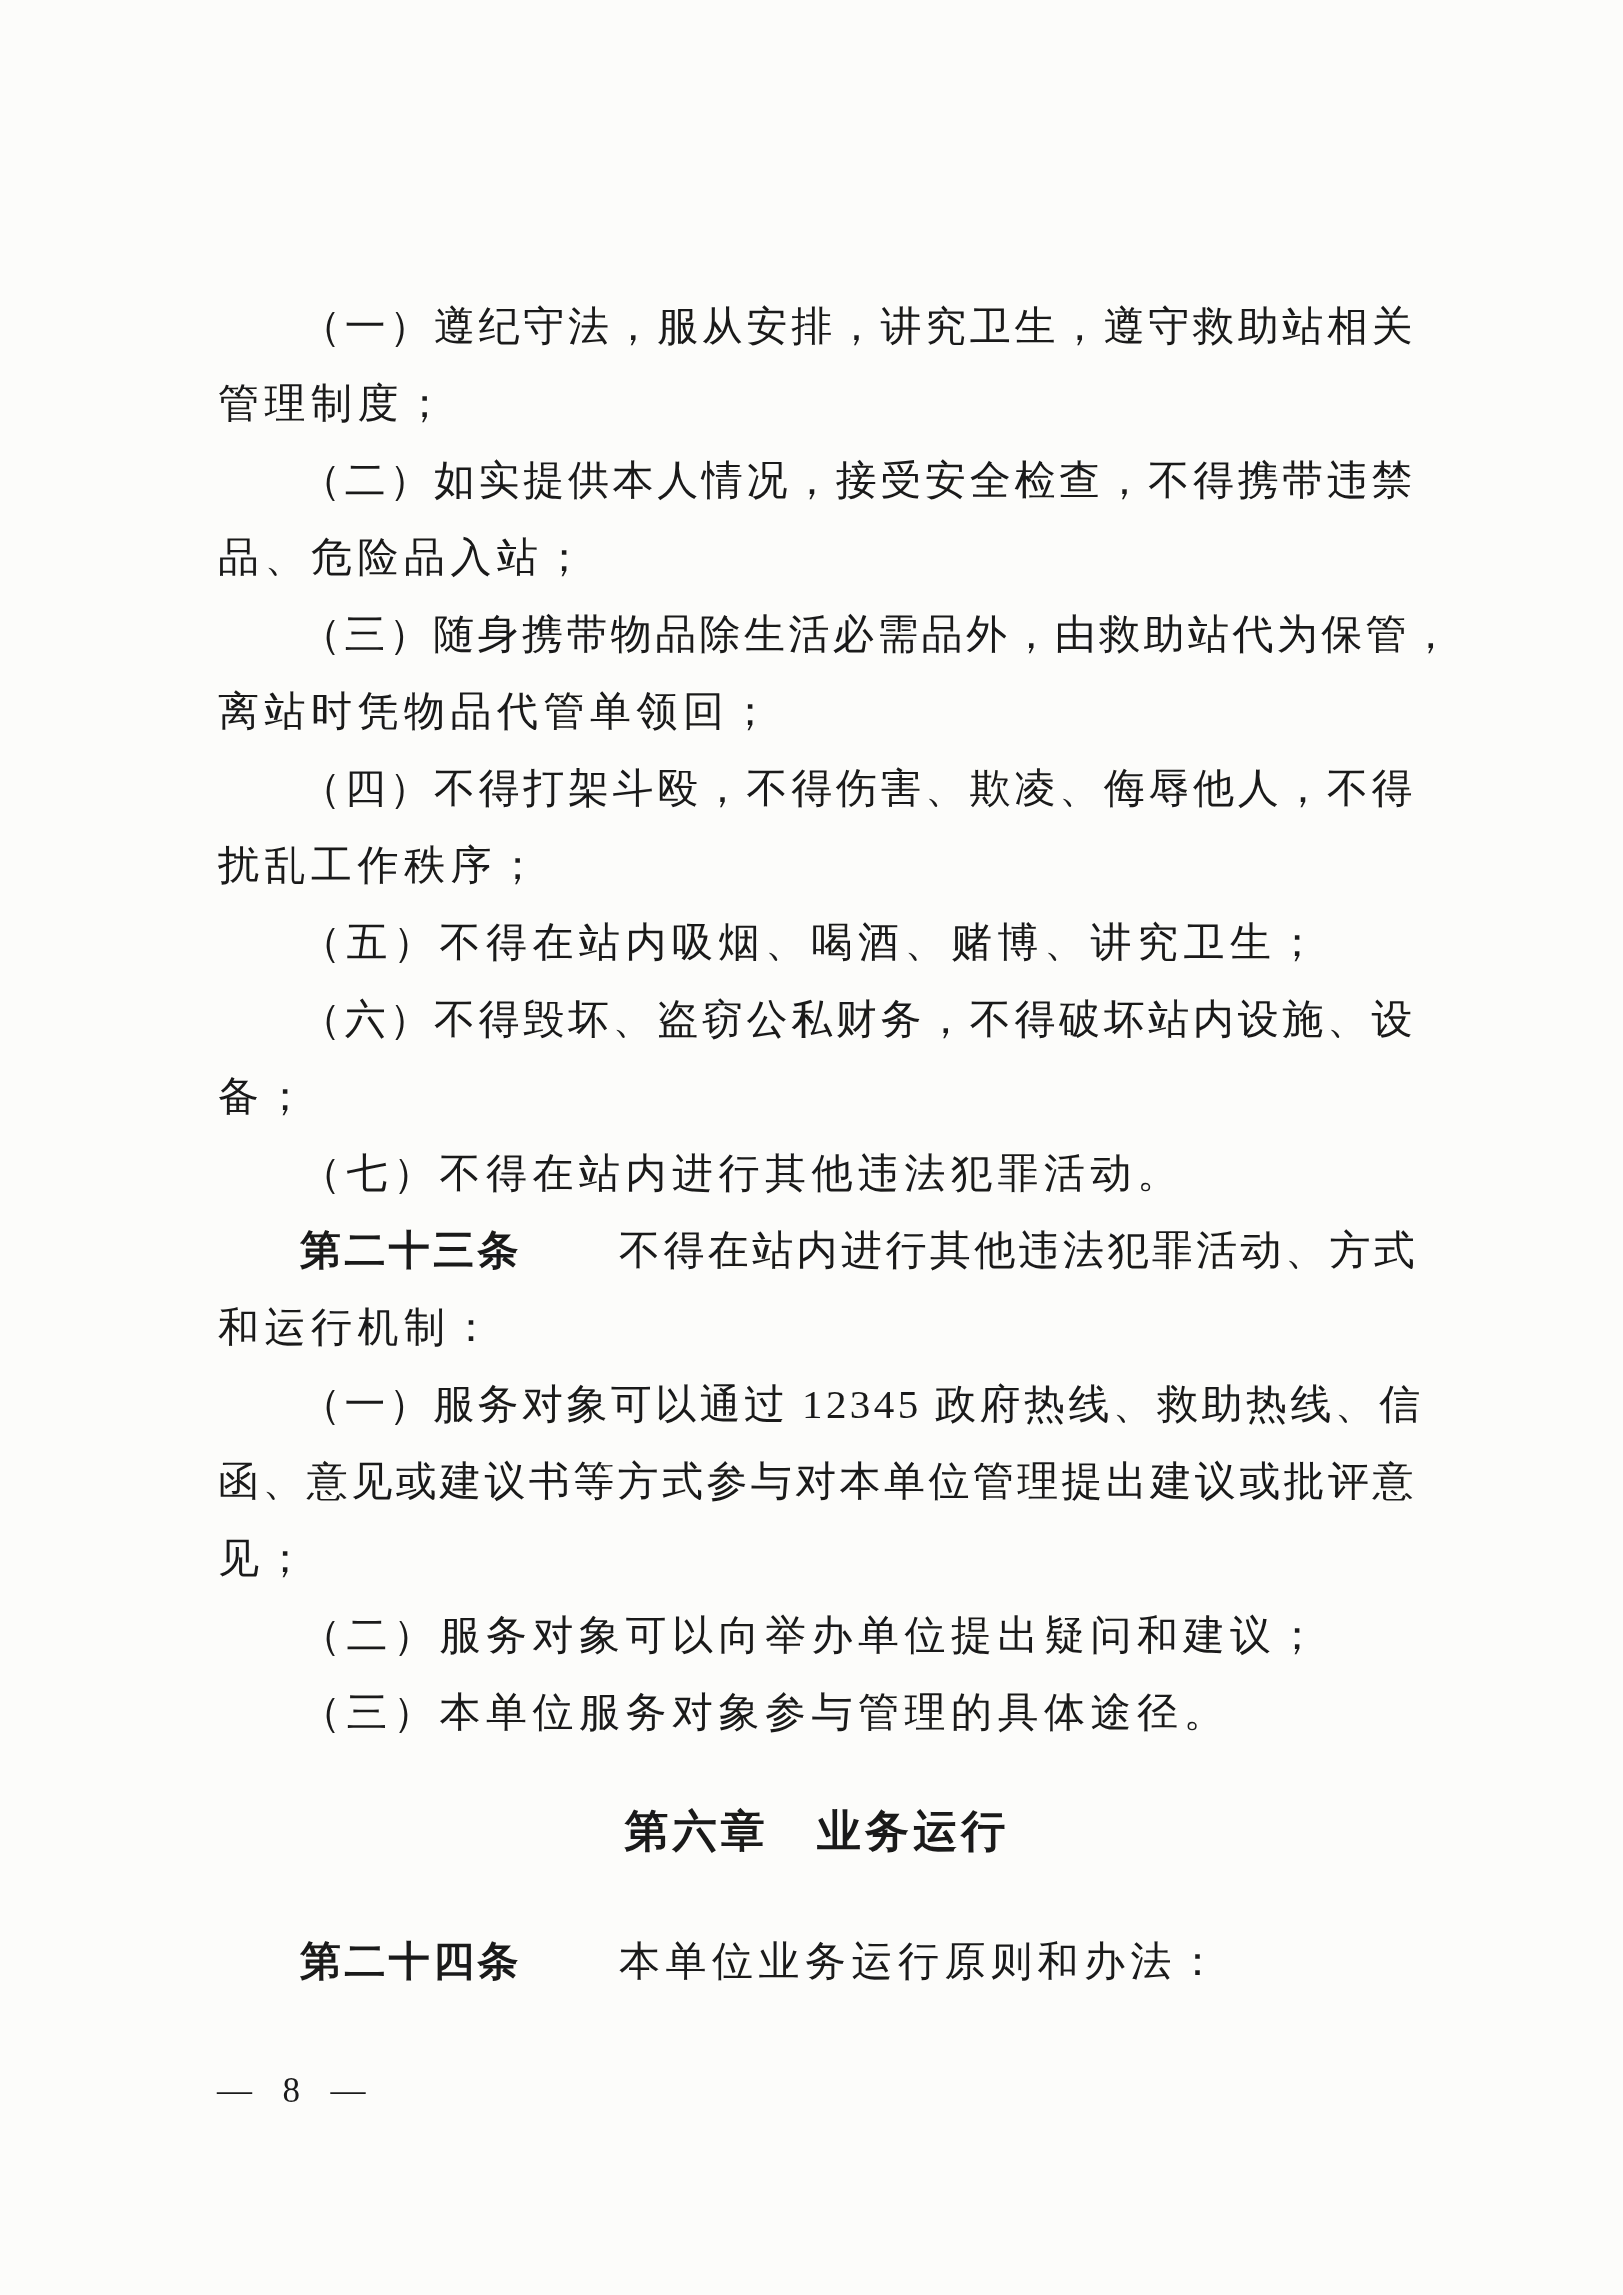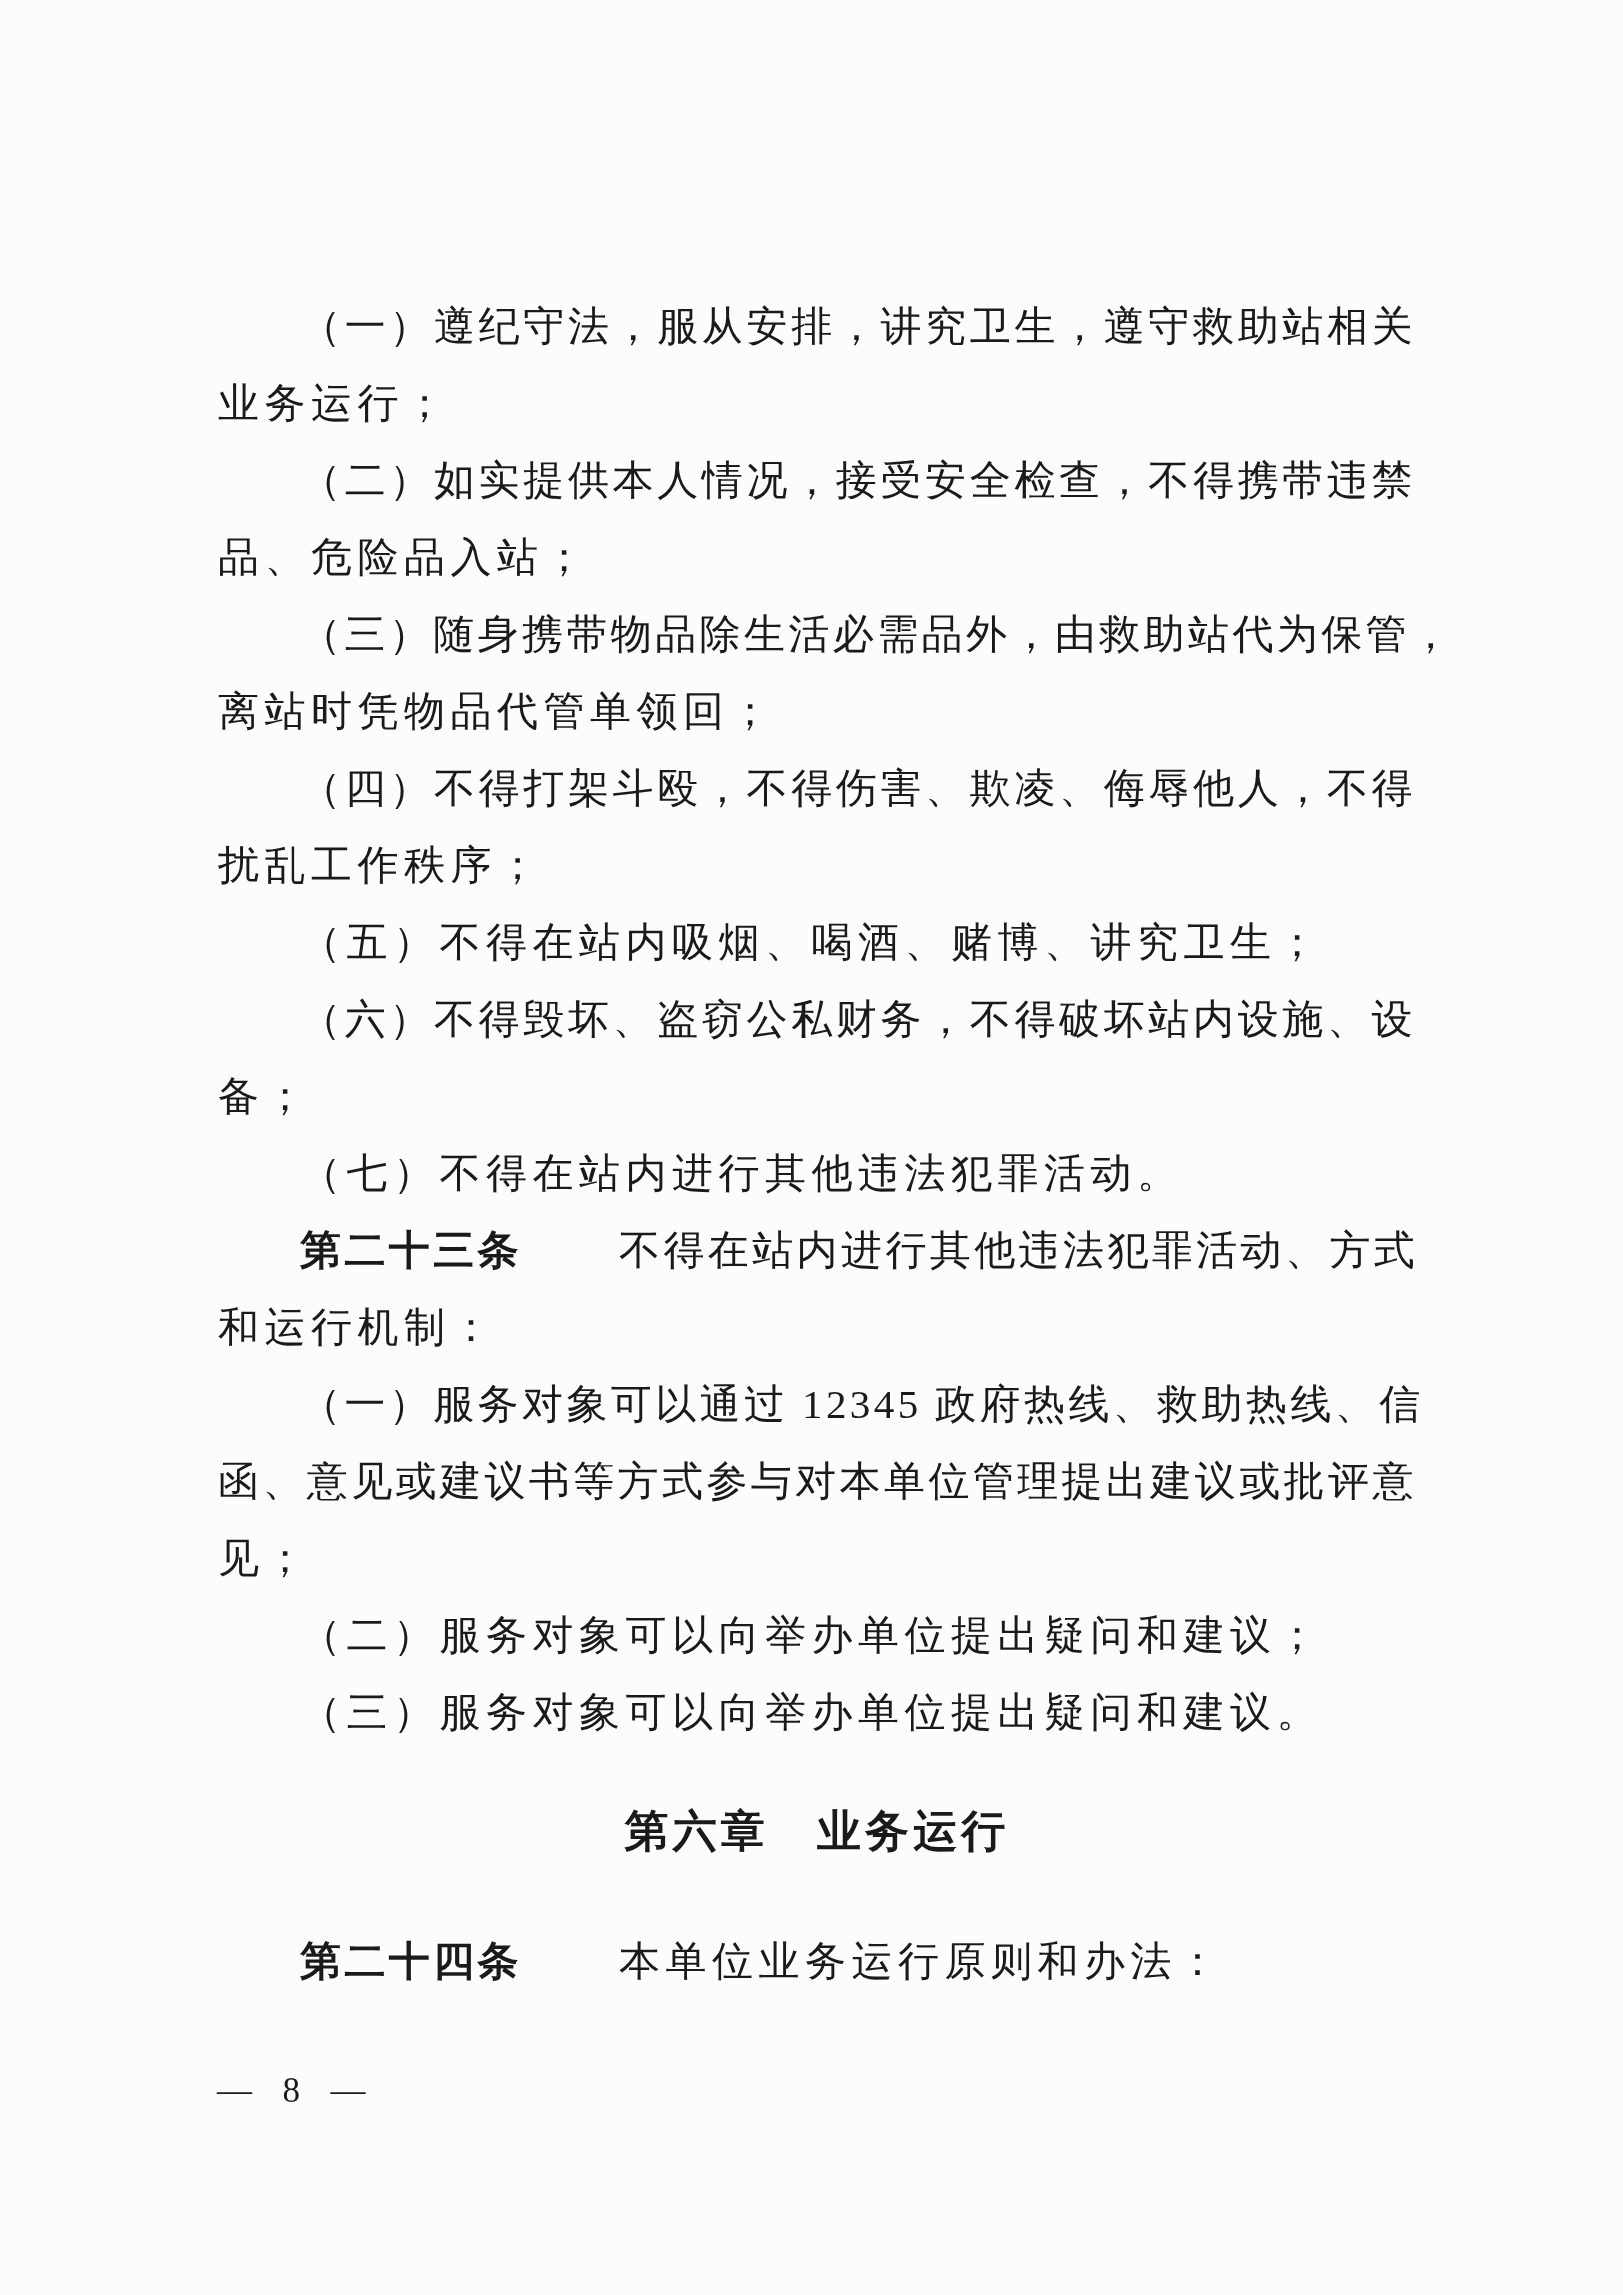--- a/index.html
+++ b/index.html
@@ -68,42 +68,42 @@
   }
 </style>
 </head>
 <body>
 
 <div class="page">
 
   <div class="body-text">
 
     <div class="ln indent justify">（一）遵纪守法，服从安排，讲究卫生，遵守救助站相关</div>
-    <div class="ln">业务运行；</div>
+    <div class="ln">管理制度；</div>
     <div class="ln indent justify">（二）如实提供本人情况，接受安全检查，不得携带违禁</div>
     <div class="ln">品、危险品入站；</div>
     <div class="ln indent justify">（三）随身携带物品除生活必需品外，由救助站代为保管，</div>
     <div class="ln">离站时凭物品代管单领回；</div>
     <div class="ln indent justify">（四）不得打架斗殴，不得伤害、欺凌、侮辱他人，不得</div>
     <div class="ln">扰乱工作秩序；</div>
     <div class="ln indent">（五）不得在站内吸烟、喝酒、赌博、讲究卫生；</div>
     <div class="ln indent justify">（六）不得毁坏、盗窃公私财务，不得破坏站内设施、设</div>
     <div class="ln">备；</div>
     <div class="ln indent">（七）不得在站内进行其他违法犯罪活动。</div>
 
     <div class="ln indent justify">
       <span class="bold-label">第二十三条</span><span>不得在站内进行其他违法犯罪活动、方式</span>
     </div>
 
     <div class="ln">和运行机制：</div>
     <div class="ln indent justify">（一）服务对象可以通过 12345 政府热线、救助热线、信</div>
     <div class="ln justify">函、意见或建议书等方式参与对本单位管理提出建议或批评意</div>
     <div class="ln">见；</div>
     <div class="ln indent">（二）服务对象可以向举办单位提出疑问和建议；</div>
-    <div class="ln indent">（三）服务对象可以向举办单位提出疑问和建议。</div>
+    <div class="ln indent">（三）本单位服务对象参与管理的具体途径。</div>
 
     <div class="chapter">第六章　业务运行</div>
 
     <div class="ln indent art24">
       <span class="bold-label">第二十四条</span><span>本单位业务运行原则和办法：</span>
     </div>
 
   </div>
 
   <div class="page-number">— 8 —</div>

